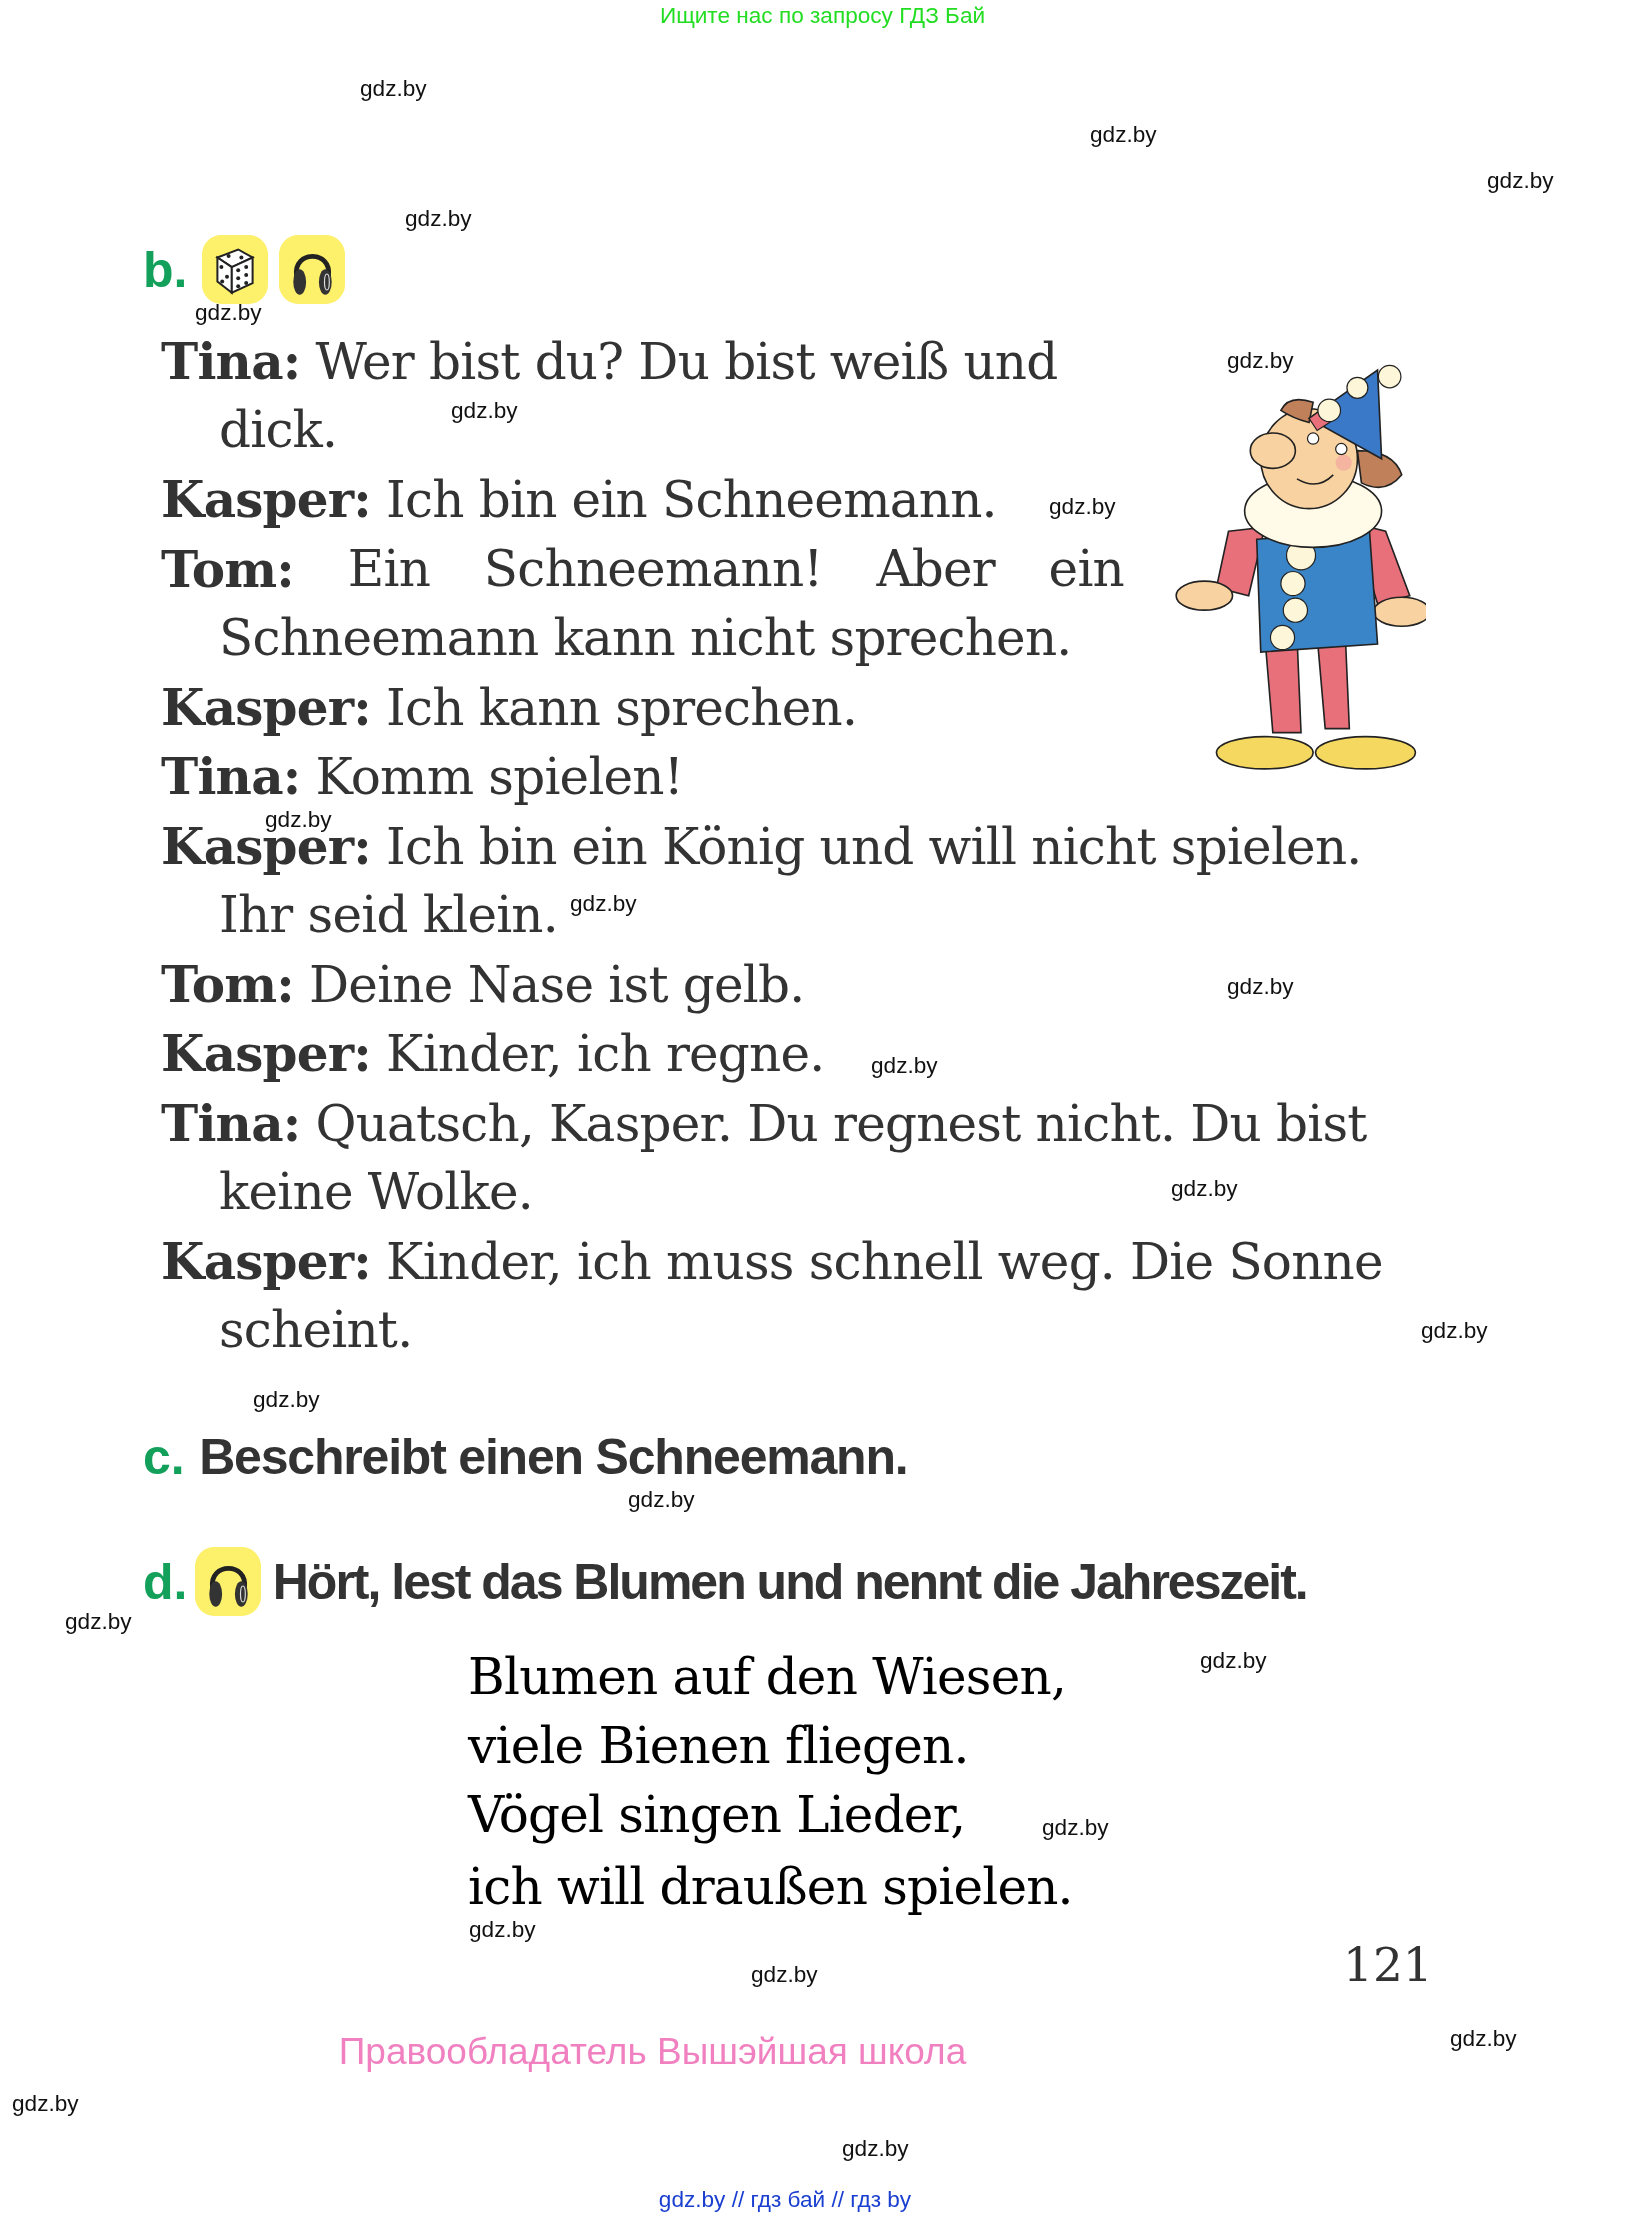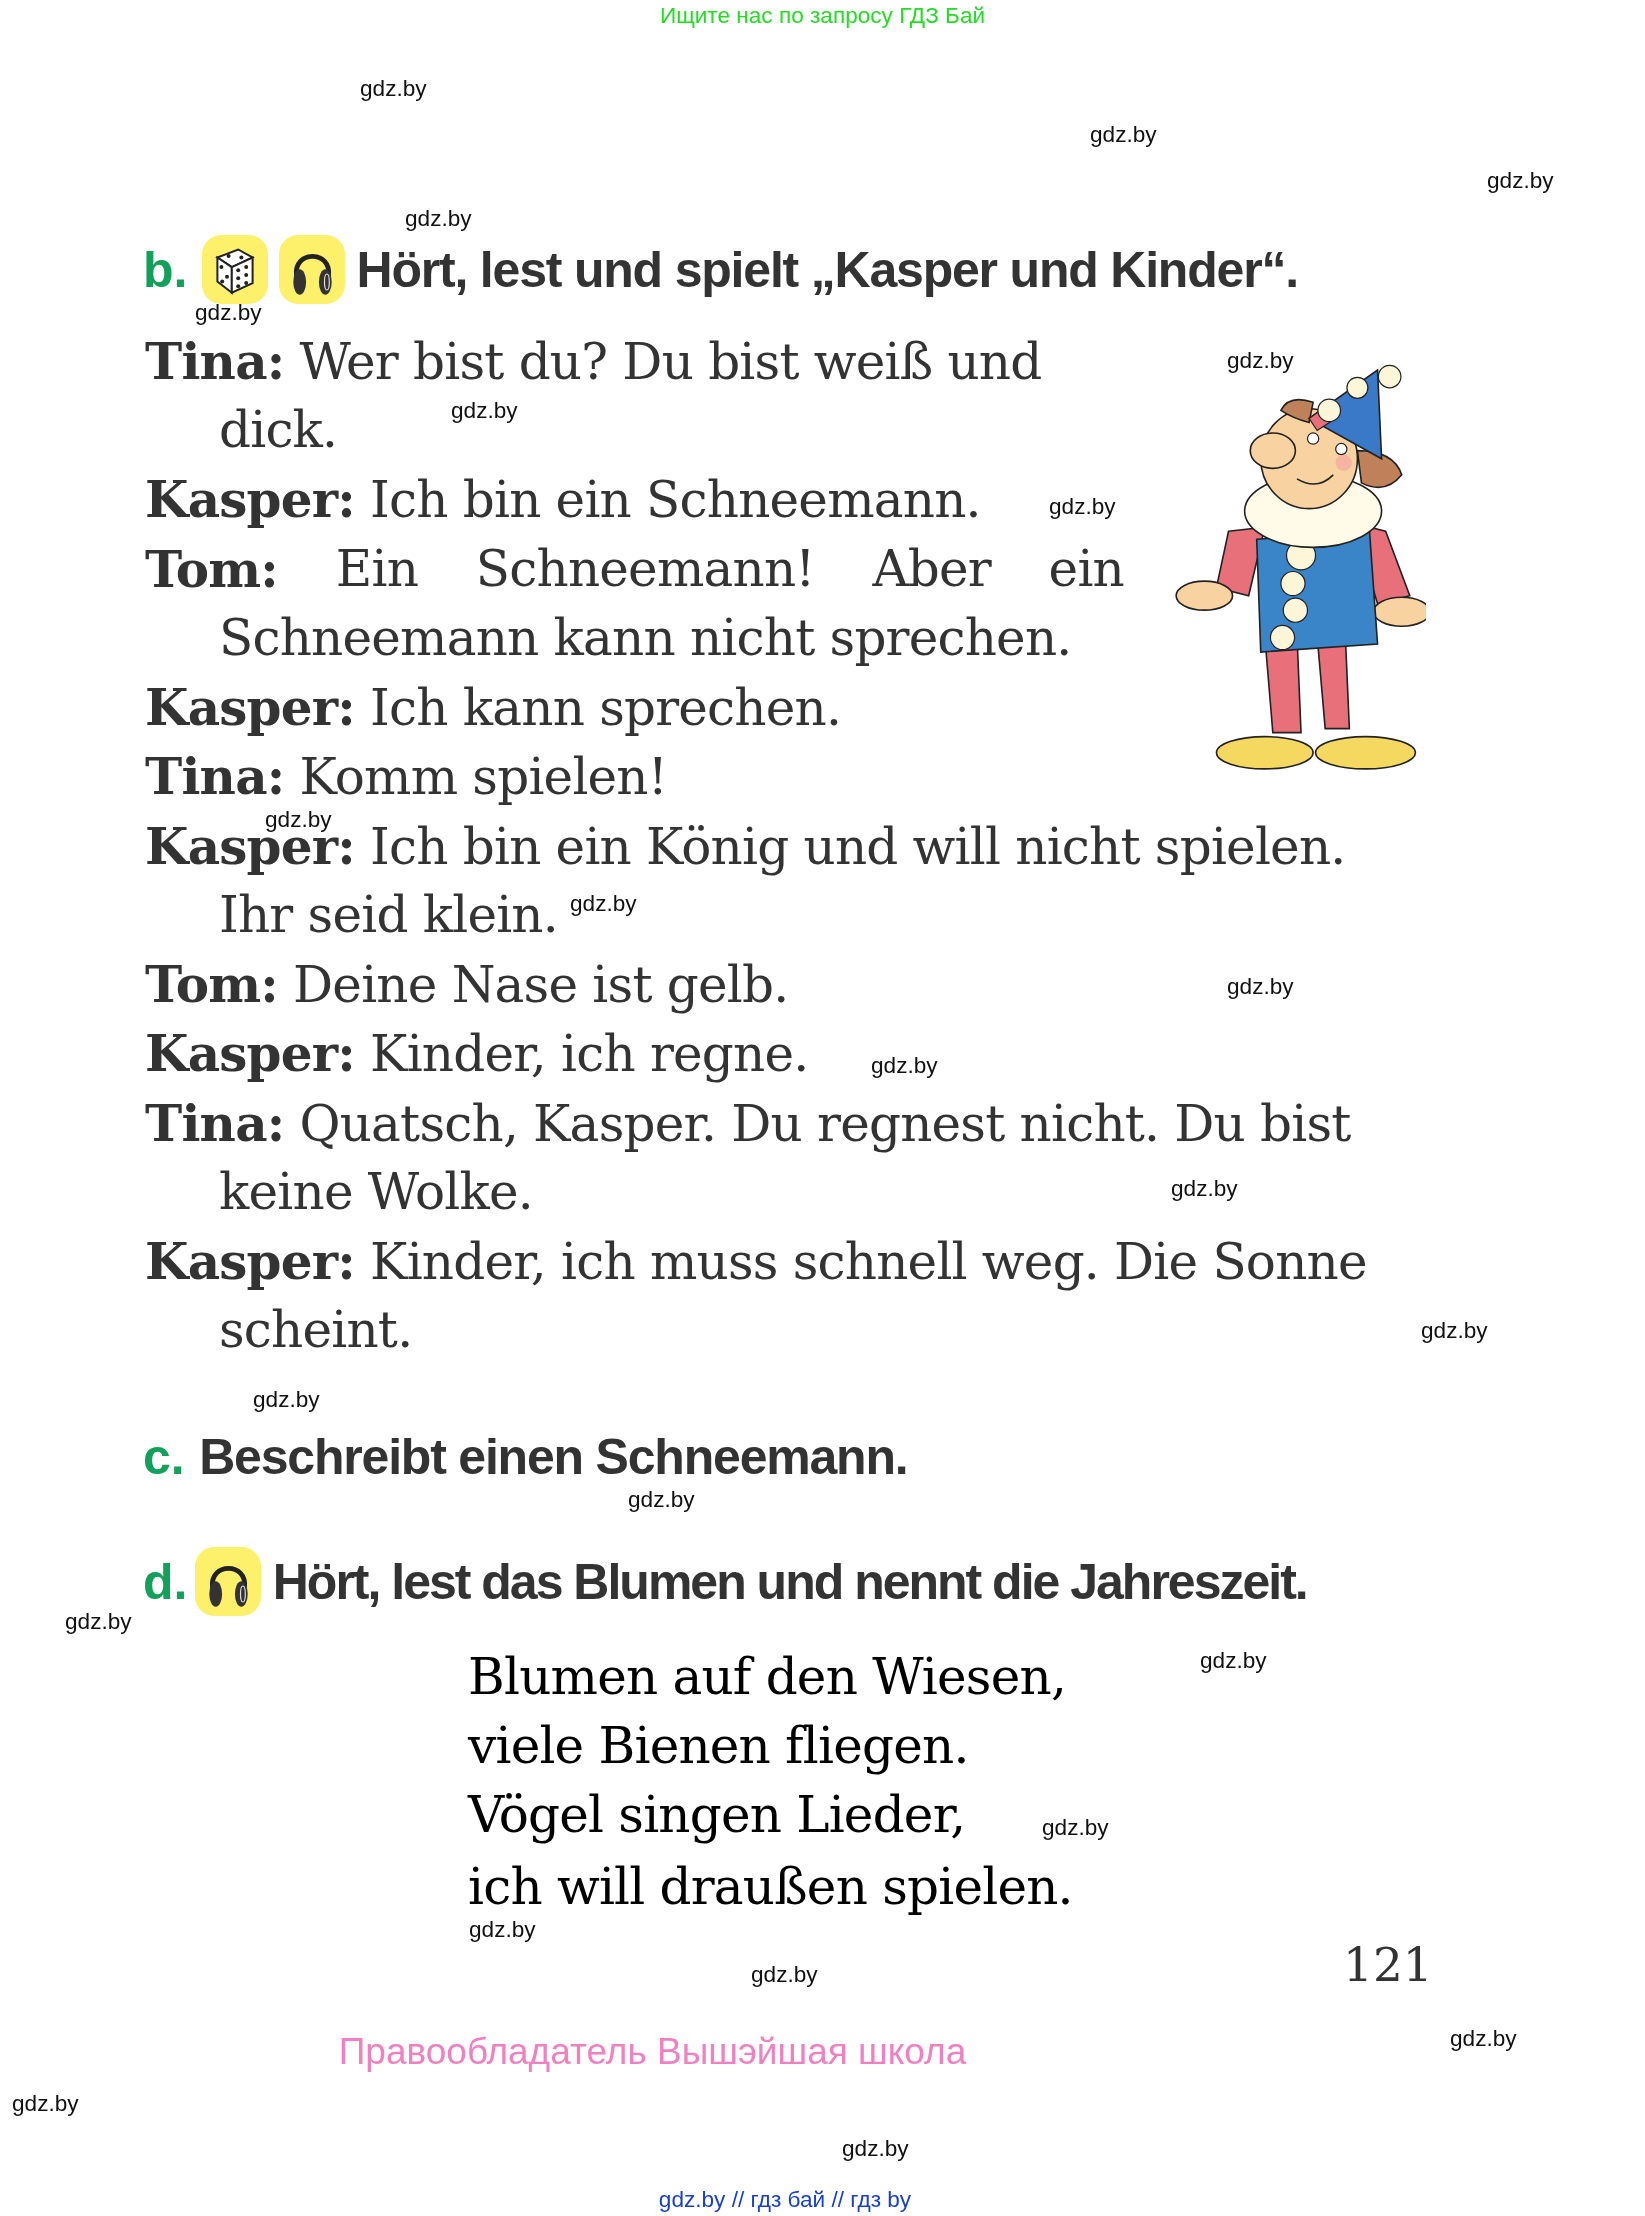--- a/index.html
+++ b/index.html
@@ -4,21 +4,21 @@
 <style>
   html, body { margin:0; padding:0; background:#ffffff; }
   body { width:1645px; height:2216px; position:relative; overflow:hidden; }
   .abs { position:absolute; white-space:nowrap; }
   .banner { font-family:"Liberation Sans", sans-serif; font-size:22.6px; color:#22dd22; left:0; width:1645px; text-align:center; top:3.2px; }
   .wm { font-family:"Liberation Sans", sans-serif; font-size:22.6px; color:#111; }
   .task { font-family:"Liberation Sans", sans-serif; font-weight:bold; font-size:50px; color:#333333; letter-spacing:-1.2px; display:flex; align-items:center; }
   .task .letter { color:#12a05a; margin-right:14.5px; letter-spacing:0; }
   .badge { width:66px; height:69px; background:#fdf06a; border-radius:19.3px; display:inline-flex; align-items:center; justify-content:center; margin-right:11.3px; }
   .serif { font-family:"DejaVu Serif", "Liberation Serif", serif; font-size:50px; color:#333333; letter-spacing:-0.8px; }
-  .serif b { font-weight:bold; }
+  .serif b { font-weight:bold;margin-left:16px; }
   .line { position:absolute; left:145px; width:1289px; white-space:nowrap; }
   .cont { left:219px; }
   .justify { display:flex; justify-content:space-between; width:979px; }
   .poem { position:absolute; left:468px; font-family:"DejaVu Serif", "Liberation Serif", serif; font-size:50px; color:#000000; letter-spacing:-0.8px; white-space:nowrap; }
   .pagenum { font-family:"DejaVu Serif", "Liberation Serif", serif; font-size:47px; color:#333; }
   .copyright { font-family:"Liberation Sans", sans-serif; font-size:37px; color:#f080c0; left:0; width:1305px; text-align:center; }
   .footer-links { font-family:"Liberation Sans", sans-serif; font-size:22.6px; color:#1a3fd0; left:0; width:1570px; text-align:center; }
 </style>
 </head>
 <body>
@@ -71,21 +71,20 @@
     </svg>
   </span>
   <span class="badge">
     <svg width="45" height="56" viewBox="0 0 56 70">
       <path d="M8,42 C4,10 52,10 48,42" fill="none" stroke="#222" stroke-width="6"></path>
       <ellipse cx="12" cy="50" rx="8" ry="16" fill="#333"></ellipse>
       <ellipse cx="44" cy="50" rx="8" ry="16" fill="#333"></ellipse>
       <ellipse cx="46" cy="50" rx="3" ry="10" fill="none" stroke="#ddd" stroke-width="1.5"></ellipse>
     </svg>
   </span>
-  <span>Hört, lest und spielt „Kasper und Kinder“.</span>
 </div>
 
 <div class="serif">
   <div class="line" style="top:332px"><b>Tina:</b> <span>Wer bist du? Du bist weiß und</span></div>
   <div class="line cont" style="top:401px">dick.</div>
 
   <div class="line" style="top:470px"><b>Kasper:</b> <span>Ich bin ein Schneemann.</span></div>
 
   <div class="line justify" style="top:540px">
     <b>Tom:</b>

